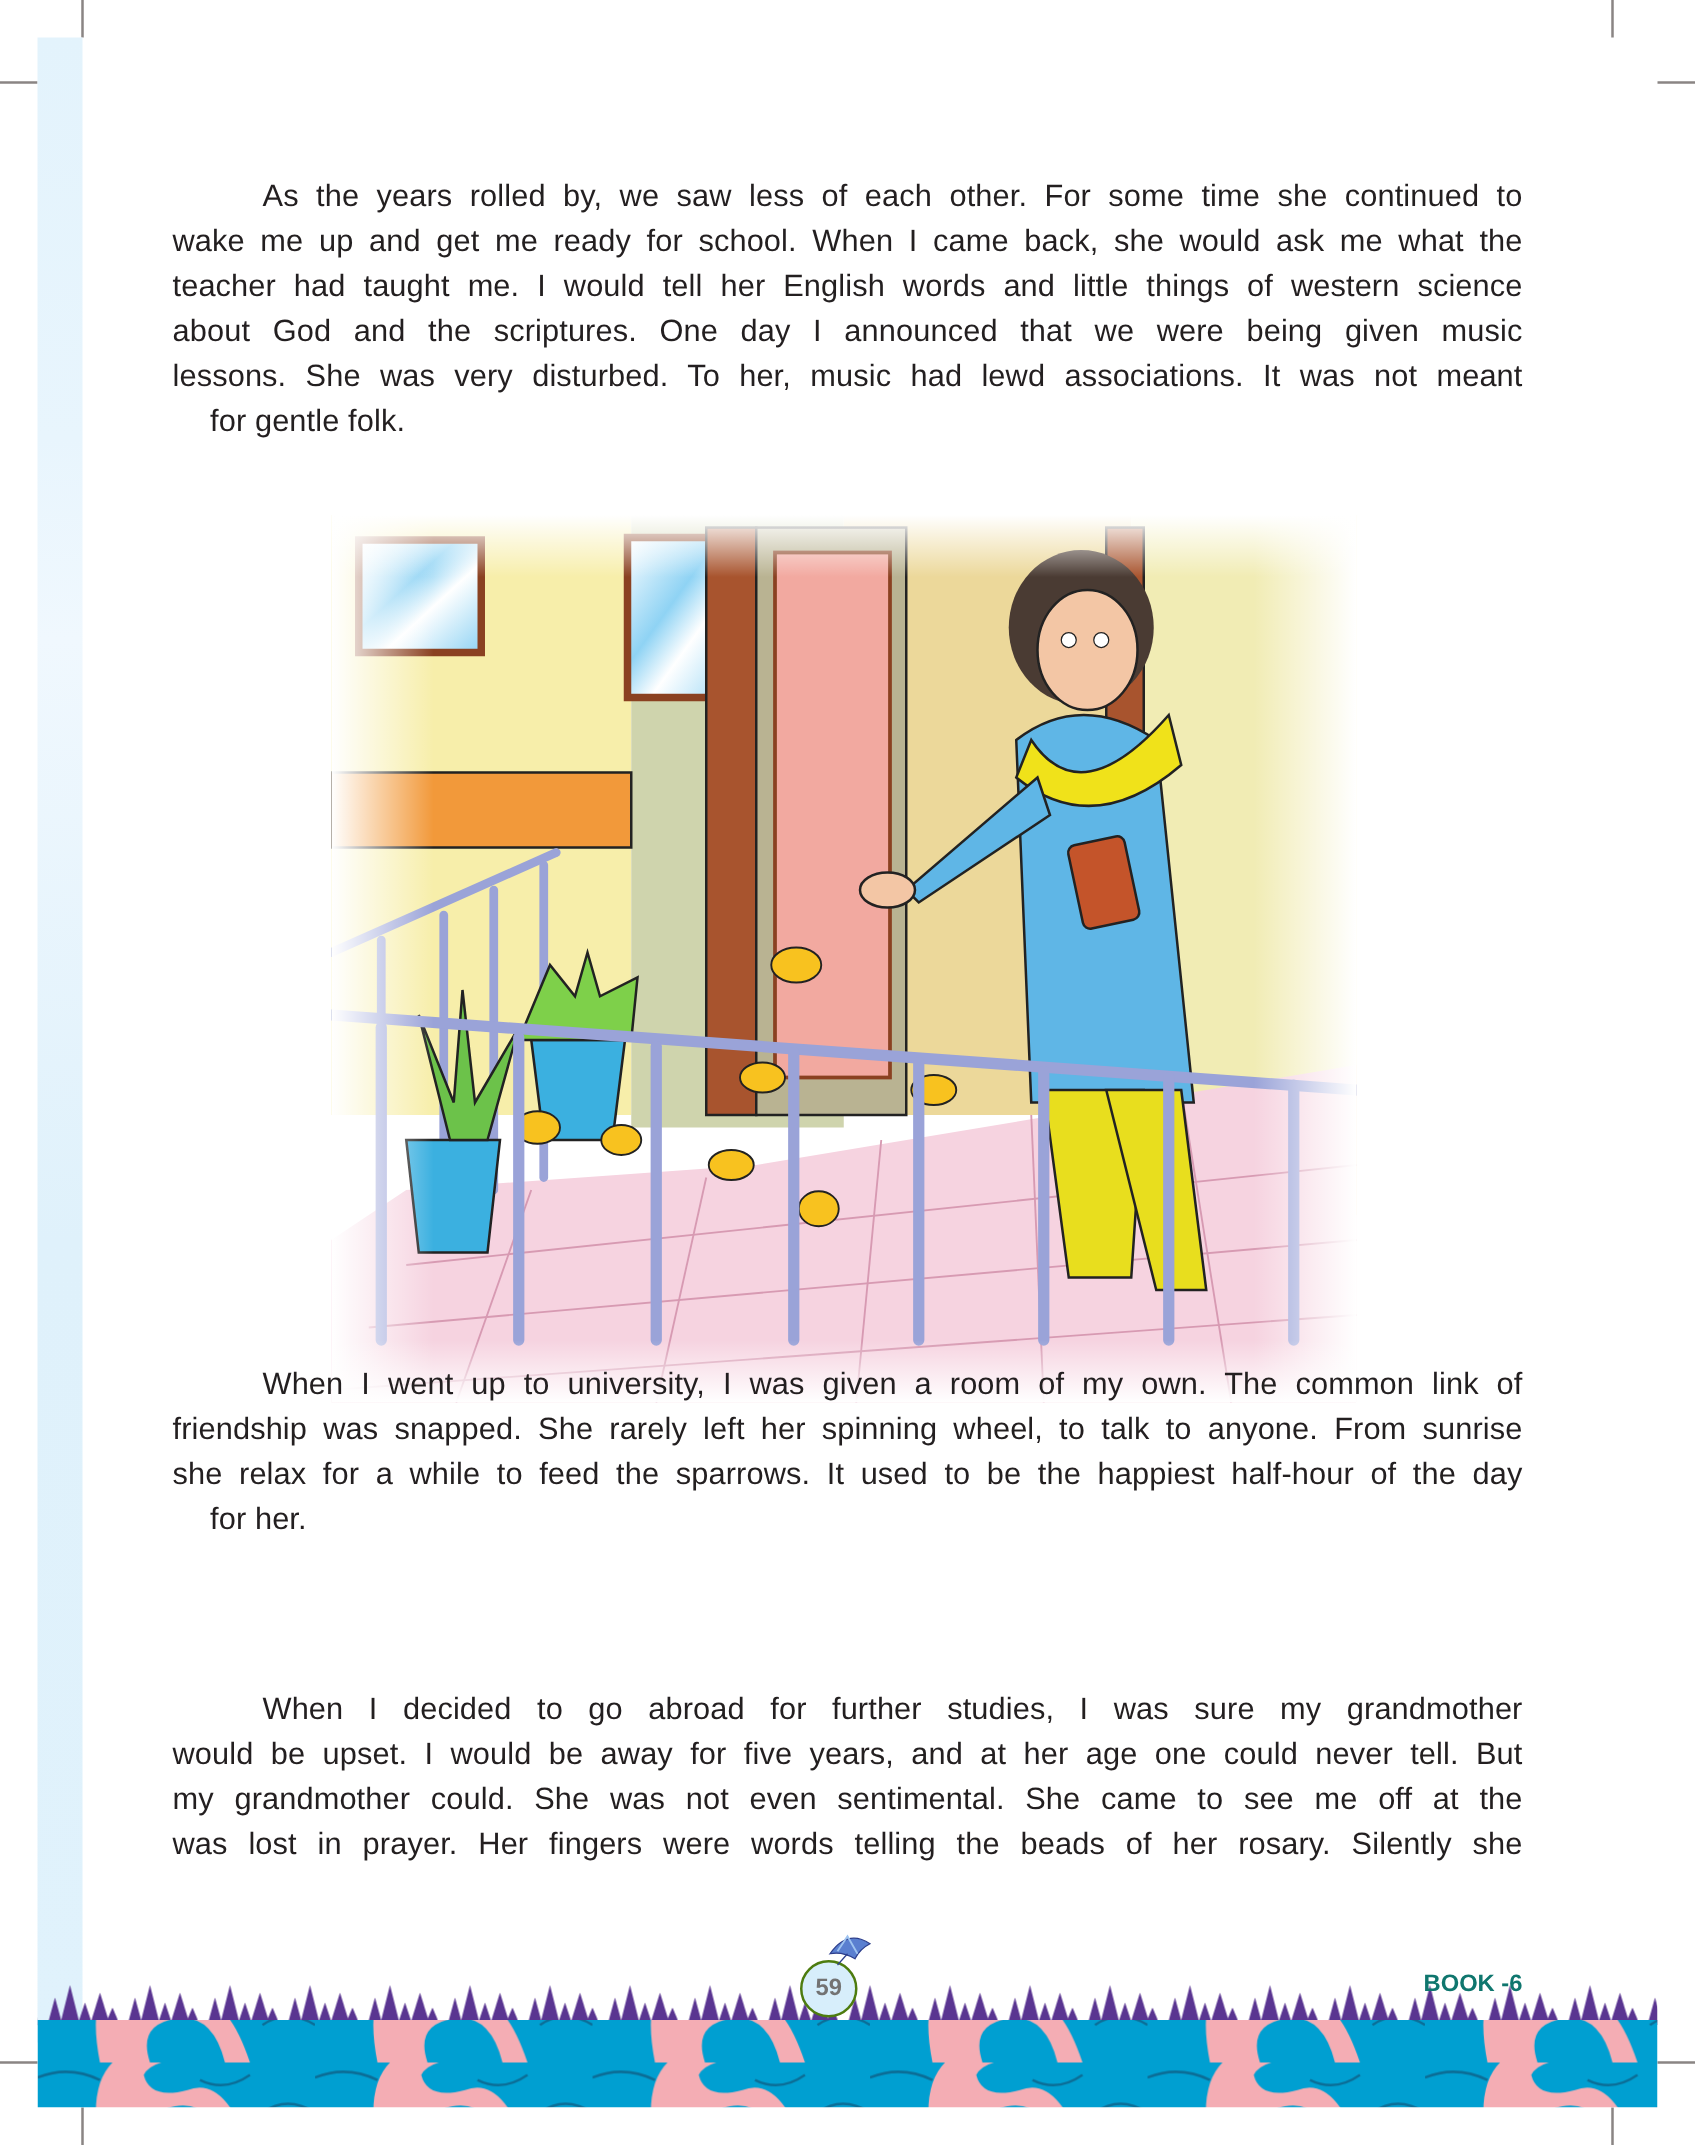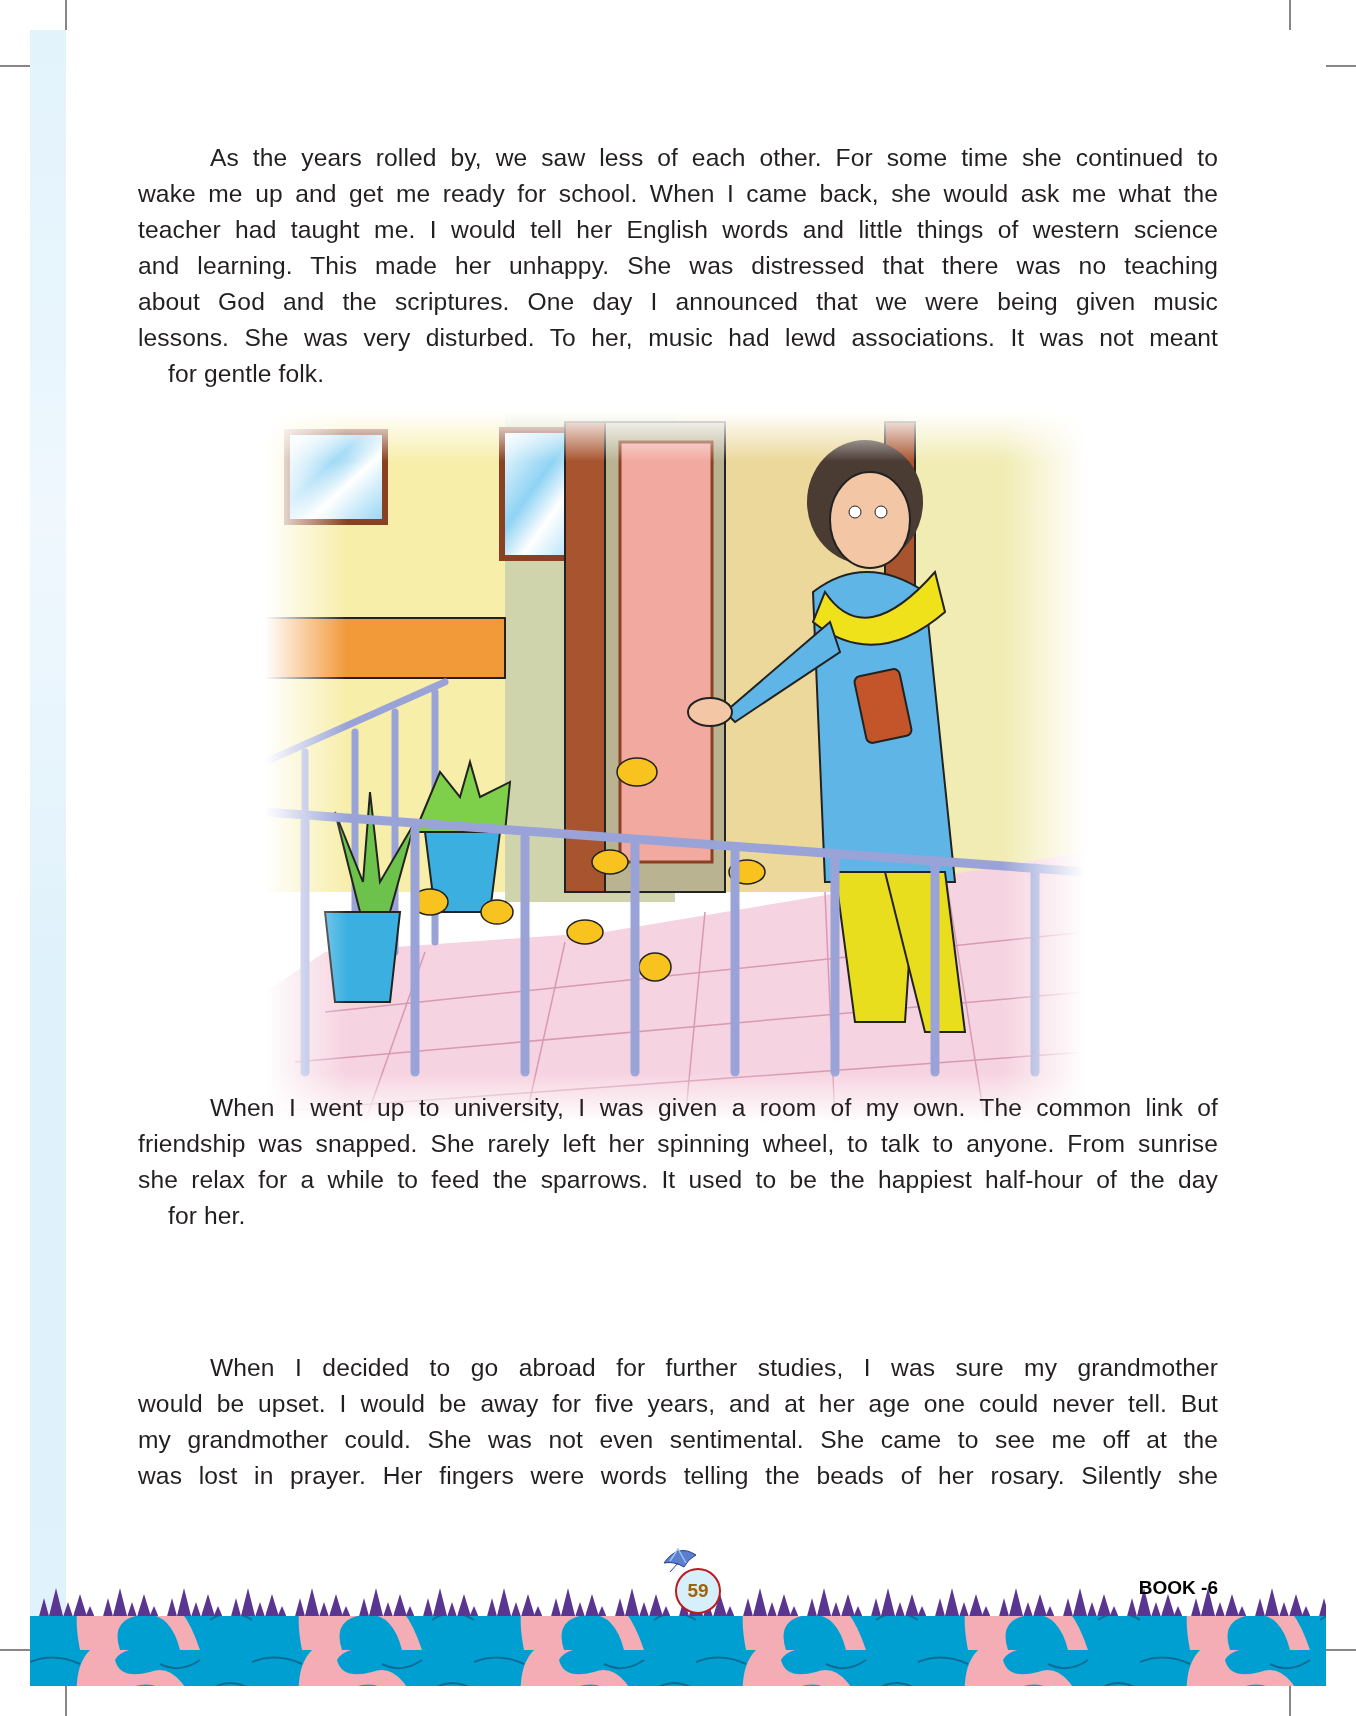--- a/index.html
+++ b/index.html
@@ -8,45 +8,44 @@
   .crop { position: absolute; background: #8a8584; }
   .side-strip { position: absolute; left: 30px; top: 30px; width: 36px; height: 1604px;
                 background: linear-gradient(180deg, #e3f3fc 0%, #e8f5fd 20%, #f0f8fe 30%, #dff1fb 60%, #e0f2fc 100%); }
   .para { position: absolute; left: 138px; width: 1080px; font-size: 24.6px; line-height: 36px;
           text-align: justify; margin: 0; letter-spacing: 0.1px; }
   .para .line { display: block; text-align: justify; text-align-last: justify; white-space: nowrap; height: 36px; }
   .para .line.last { text-align-last: left; margin-left: 30px; }
   .para .line.indent { padding-left: 72px; }
   .illus { position: absolute; left: 265px; top: 412px; width: 820px; height: 710px; }
   .footer { position: absolute; left: 30px; top: 1580px; width: 1296px; height: 106px; overflow: hidden; }
-  .page-badge { position: absolute; left: 675px; top: 1568px; width: 46px; height: 46px; border-radius: 50%;
-                background: #d7eefb; border: 2px solid #b91c1c; display: flex; align-items: center; justify-content: center;
-                font-weight: bold; font-size: 19px; color: #a16207; z-index: 3; box-sizing: border-box; }
+  .page-badge { position: absolute; left: 640px; top: 1568px; width: 46px; height: 46px; border-radius: 50%;
+                background: #d7eefb; border: 2px solid #4d7c0f; display: flex; align-items: center; justify-content: center;
+                font-weight: bold; font-size: 19px; color: #737373; z-index: 3; box-sizing: border-box; }
   .umbrella { position: absolute; left: 660px; top: 1545px; width: 40px; height: 28px; z-index: 4; }
-  .book-label { position: absolute; right: 138px; top: 1577px; font-weight: bold; font-size: 19px; color: #000000; z-index: 3; text-align: right; }
+  .book-label { position: absolute; right: 138px; top: 1577px; font-weight: bold; font-size: 19px; color: #0f766e; z-index: 3; text-align: right; }
 </style>
 </head>
 <body>
 
 <div class="crop" style="left:65px;top:0;width:2px;height:30px;"></div>
 <div class="crop" style="left:0;top:65px;width:30px;height:2px;"></div>
 <div class="crop" style="left:1289px;top:0;width:2px;height:30px;"></div>
 <div class="crop" style="left:1326px;top:65px;width:30px;height:2px;"></div>
 <div class="crop" style="left:0;top:1649px;width:30px;height:2px;"></div>
 <div class="crop" style="left:65px;top:1686px;width:2px;height:30px;"></div>
 <div class="crop" style="left:1326px;top:1649px;width:30px;height:2px;"></div>
 <div class="crop" style="left:1289px;top:1686px;width:2px;height:30px;"></div>
 
 <div class="side-strip"></div>
 
 <div class="para" style="top:140px;">
   <span class="line indent">As the years rolled by, we saw less of each other. For some time she continued to</span>
   <span class="line">wake me up and get me ready for school. When I came back, she would ask me what the</span>
   <span class="line">teacher had taught me. I would tell her English words and little things of western science</span>
-  <span class="line">and learning. This made her unhappy. She was distressed that there was no teaching</span>
   <span class="line">about God and the scriptures. One day I announced that we were being given music</span>
   <span class="line">lessons. She was very disturbed. To her, music had lewd associations. It was not meant</span>
   <span class="line last">for gentle folk.</span>
 </div>
 
 <svg class="illus" viewBox="0 0 820 710" xmlns="http://www.w3.org/2000/svg">
   <defs>
     <linearGradient id="fadeL" x1="0" x2="1" y1="0" y2="0">
       <stop offset="0" stop-color="#fff" stop-opacity="1"></stop>
       <stop offset="0.1" stop-color="#fff" stop-opacity="0"></stop>

